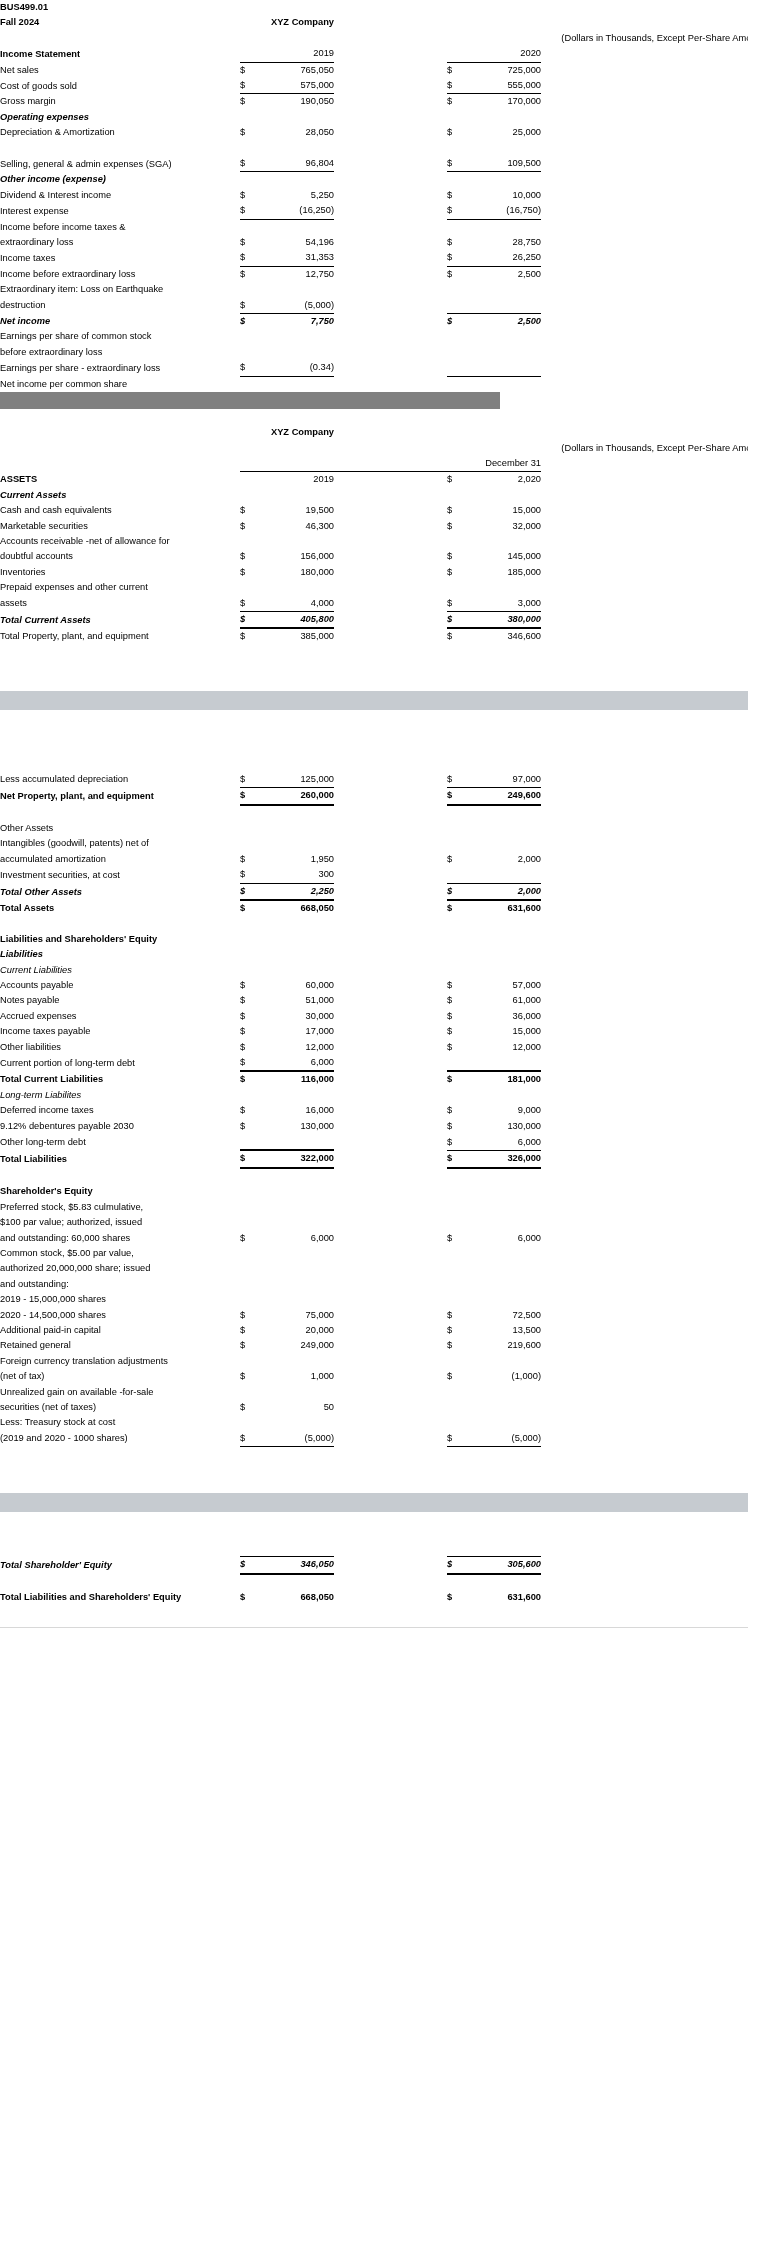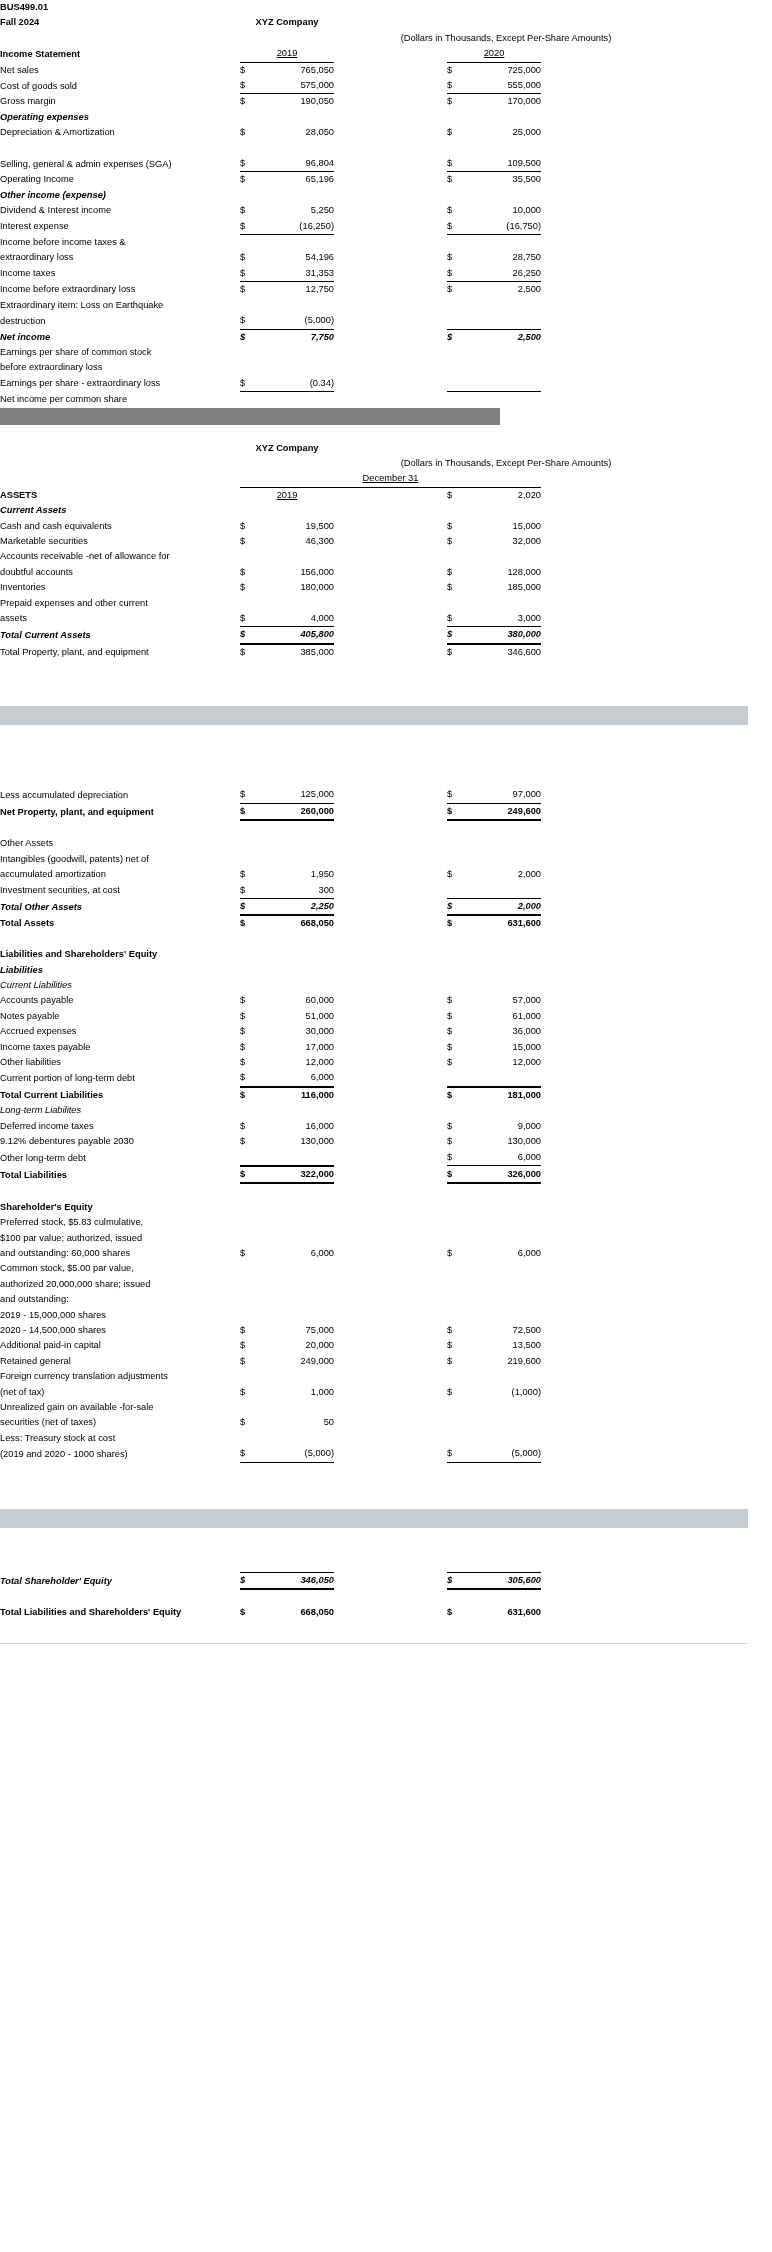--- a/index.html
+++ b/index.html
@@ -41,21 +41,21 @@
   col.c-cur1   { width: 22px; }
   col.c-val1   { width: 72px; }
   col.c-gap    { width: 113px; }
   col.c-cur2   { width: 22px; }
   col.c-val2   { width: 72px; }
   col.c-tail   { width: 231px; }
 
   td.label  { padding-left: 32px; text-align: left; }
   td.cur    { text-align: left;  padding-left: 4px; }
   td.val    { text-align: right; padding-right: 8px; }
-  td.hdr    { text-align: center; text-decoration: underline; }
+  td.hdr    { text-align: right; }
 
   .b   { font-weight: bold; }
   .i   { font-style: italic; }
   .bi  { font-weight: bold; font-style: italic; }
 
   .ind1 { padding-left: 46px; }
   .ind2 { padding-left: 60px; }
 
   
   .ul-thin  { border-bottom: 1.1px solid #000; }
@@ -72,21 +72,21 @@
   .band.wide-light {
     background: #c6cbd0;
     width: 772px;
     height: 19px;
   }
   .band.wide-light2 {
     background: #c6cbd0;
     width: 772px;
     height: 19px;
   }
-  td.title-cell { text-align: center; }
+  td.title-cell { text-align: right; }
   .hairline-bottom { border-bottom: 1px solid #d8d8d8; }
 </style>
 </head>
 <body>
 
 <div class="page">
 
   <table class="stmt">
     <colgroup>
       <col class="c-label">
@@ -188,30 +188,20 @@
           <td class="label">Selling, general &amp; admin expenses (SGA)</td>
           <td></td>
           <td class="cur  ul-thin">$</td>
           <td class="val  ul-thin">96,804</td>
           <td></td>
           <td class="cur  ul-thin">$</td>
           <td class="val  ul-thin">109,500</td>
           <td></td>
         </tr>
         <tr>
-          <td class="label">Operating Income</td>
-          <td></td>
-          <td class="cur">$</td>
-          <td class="val">65,196</td>
-          <td></td>
-          <td class="cur">$</td>
-          <td class="val">35,500</td>
-          <td></td>
-        </tr>
-        <tr>
           <td class="label bi">Other income (expense)</td>
           <td></td>
           <td class="cur bi"></td>
           <td class="val bi"></td>
           <td></td>
           <td class="cur bi"></td>
           <td class="val bi"></td>
           <td></td>
         </tr>
         <tr>
@@ -432,21 +422,21 @@
           <td class="val"></td>
           <td></td>
         </tr>
         <tr>
           <td class="label">doubtful accounts</td>
           <td></td>
           <td class="cur">$</td>
           <td class="val">156,000</td>
           <td></td>
           <td class="cur">$</td>
-          <td class="val">128,000</td>
+          <td class="val">145,000</td>
           <td></td>
         </tr>
         <tr>
           <td class="label">Inventories</td>
           <td></td>
           <td class="cur">$</td>
           <td class="val">180,000</td>
           <td></td>
           <td class="cur">$</td>
           <td class="val">185,000</td>

